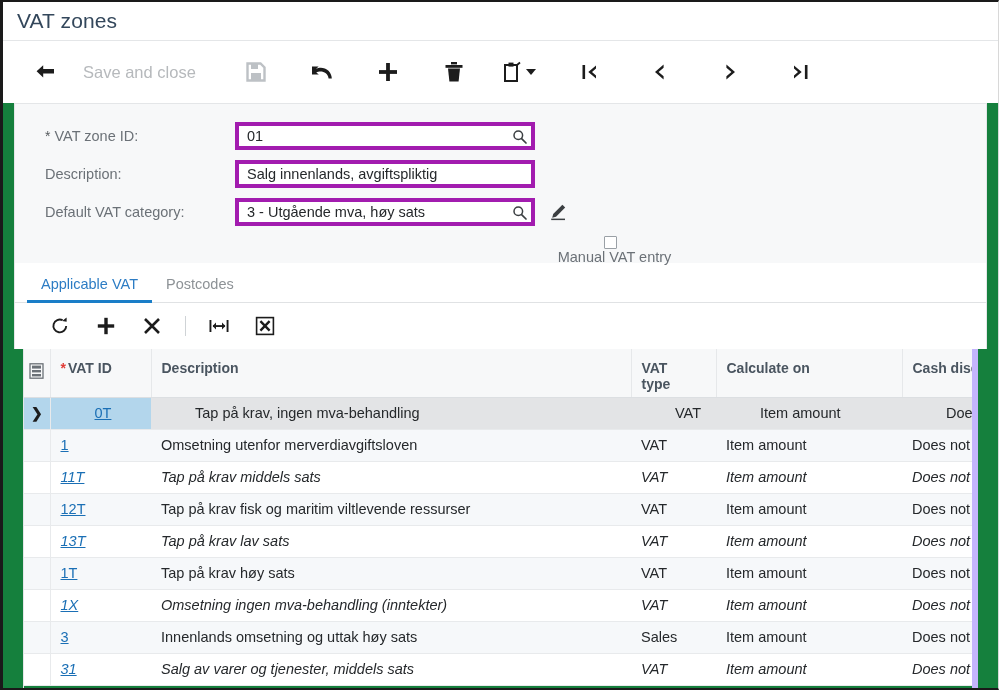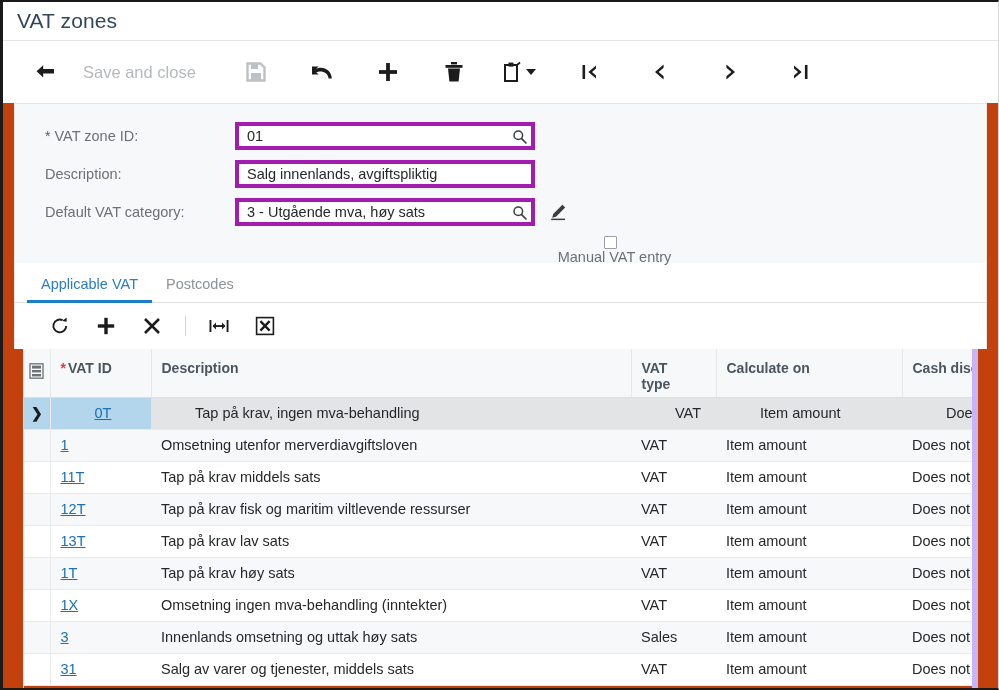--- a/index.html
+++ b/index.html
@@ -5,21 +5,21 @@
   * { box-sizing: border-box; margin: 0; padding: 0; }
   html, body {
     width: 999px; height: 690px;
     font-family: "Liberation Sans", sans-serif;
     background: #ffffff;
     overflow: hidden;
   }
   #app {
     position: relative;
     width: 999px; height: 690px;
-    background: #c2410c;
+    background: #15803d;
     border-left: 3px solid #1a1a1a;
     border-top: 2px solid #1a1a1a;
     border-bottom: 2px solid #1a1a1a;
     border-right: 1px solid #d8d8d8;
     overflow: hidden;
   }
 
   
   .title-bar {
     height: 38px;
@@ -233,21 +233,21 @@
     white-space: nowrap;
     overflow: hidden;
   }
   table.grid td.sel-col {
     padding: 0;
     text-align: center;
     border-right: 1px solid #e8eaec;
     color: #1c1c1c;
     font-size: 13px;
   }
-  tr.row-odd td { background: #ffffff; }
+  tr.row-odd td { background: #ffffff; font-style: italic; }
   tr.row-even td { background: #f6f8fa; }
   tr.row-selected td { background: #e3e4e6; padding-left: 44px; }
   tr.row-selected td.sel-col,
   tr.row-selected td.id-col { background: #b3d6ec; }
   .id-link {
     color: #1a6fb5;
     text-decoration: underline;
     cursor: pointer;
   }
   .col-sel   { width: 26px; }

